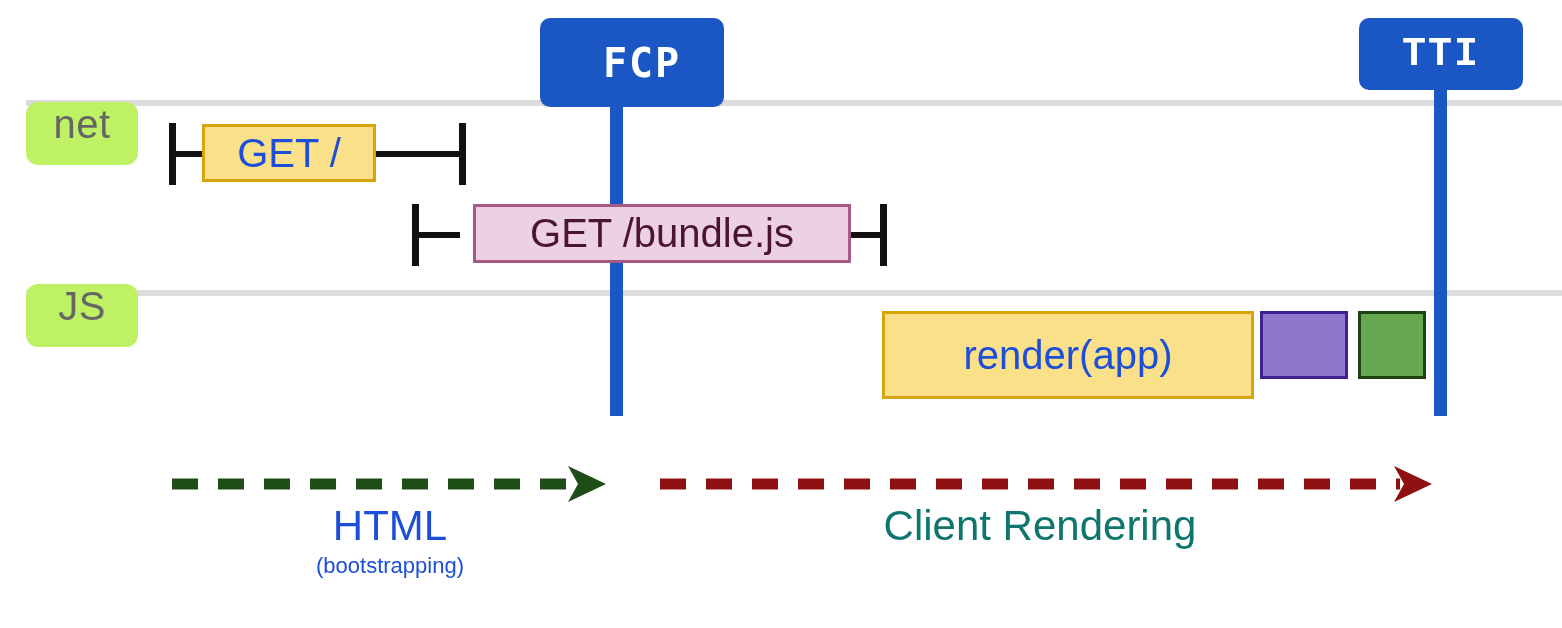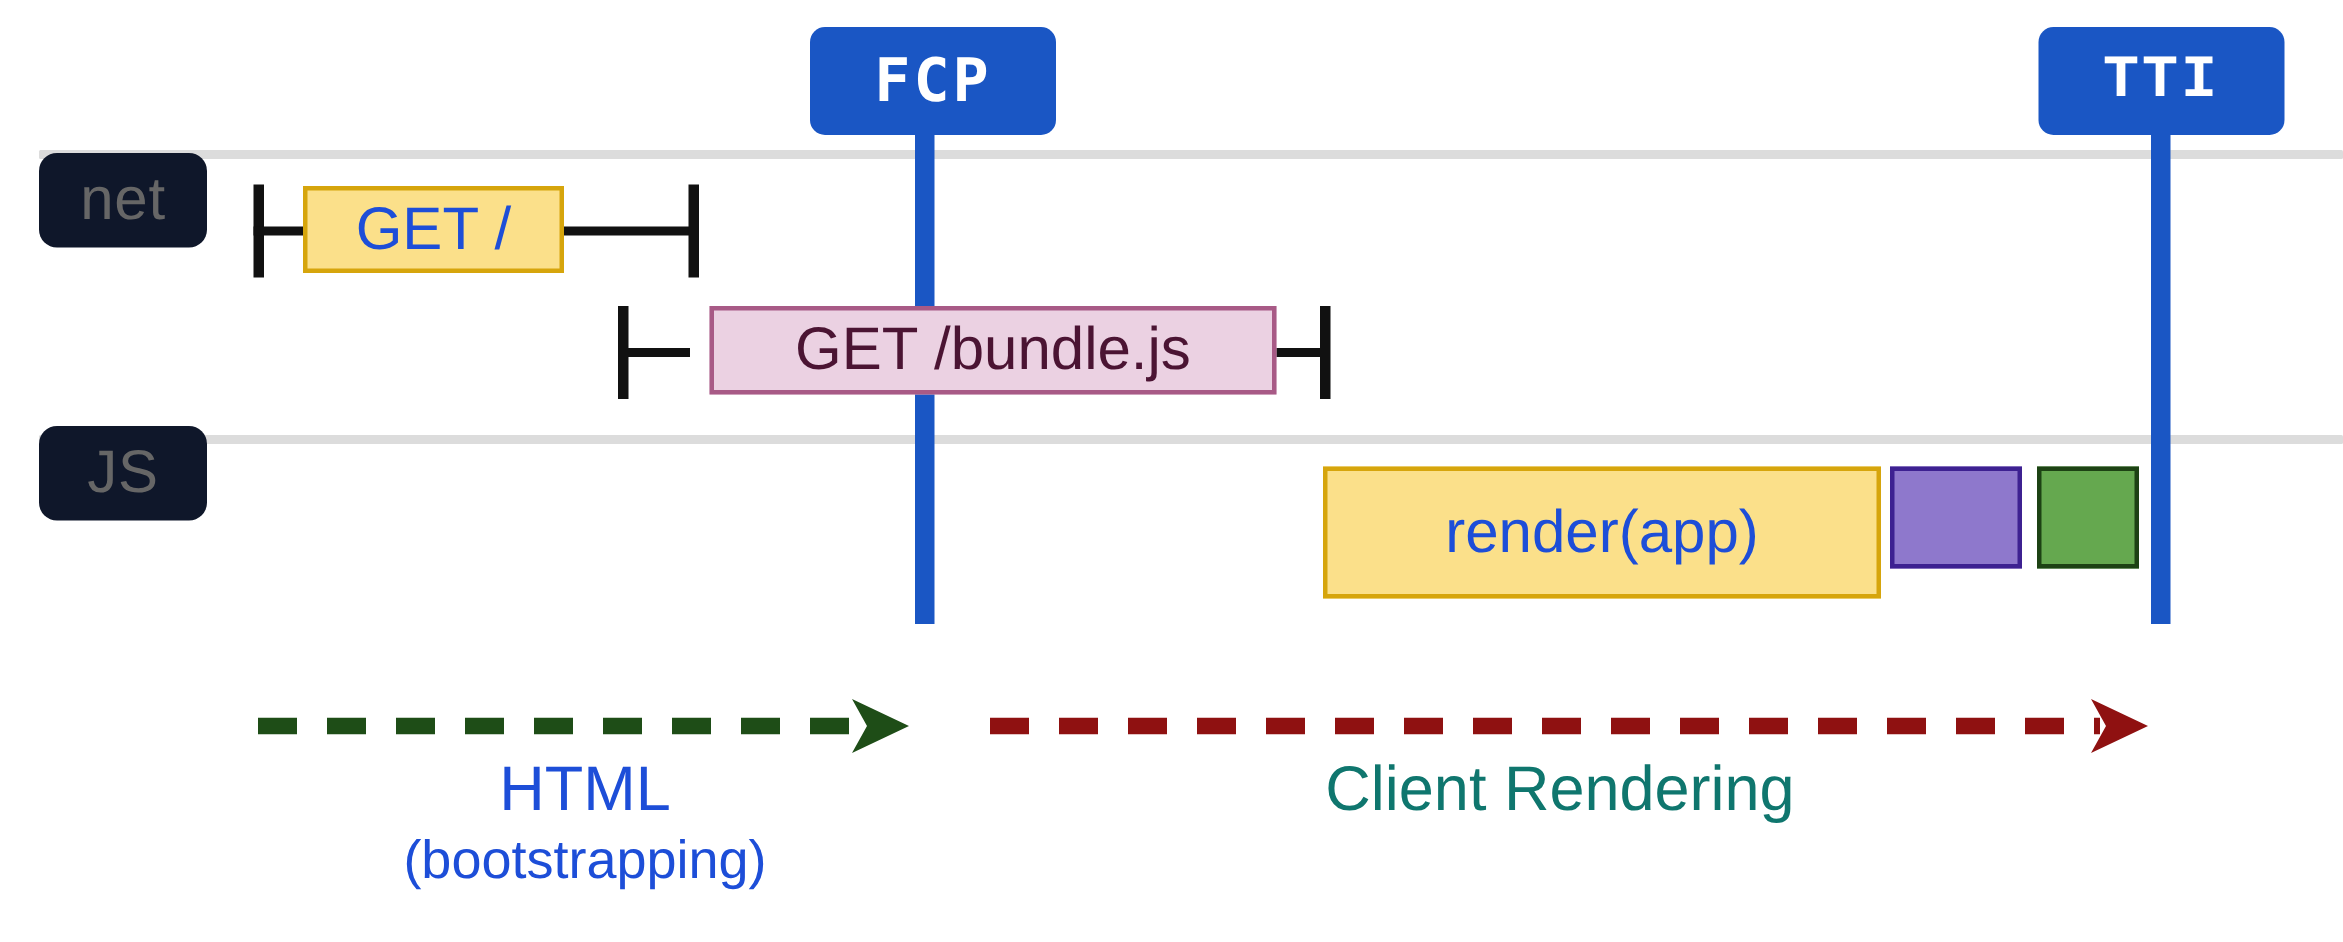--- a/index.html
+++ b/index.html
@@ -16,25 +16,25 @@
     overflow: hidden;
   }
   .track-line {
     position: absolute;
     height: 6px;
     background: #dcdcdc;
     border-radius: 1px;
   }
   .track-label {
     position: absolute;
-    background: #0f172a;
+    background: #bef264;
     border-radius: 12px;
     color: #666666;
     display: flex;
-    align-items: center;
+    align-items: flex-start;
     justify-content: center;
     font-size: 40px;
     letter-spacing: 0.5px;
   }
   .marker-badge {
     position: absolute;
     background: #1a56c4;
     border-radius: 10px;
     color: #ffffff;
     display: flex;
@@ -96,21 +96,21 @@
   .phase-label {
     position: absolute;
     text-align: center;
     line-height: 1.0;
   }
   .phase-title {
     font-size: 42px;
     display: block;
   }
   .phase-sub {
-    font-size: 36px;
+    font-size: 22px;
     display: block;
     margin-top: 8px;
   }
   .phase-html { color: #1d4ed8; }
   .phase-client { color: #0f766e; }
 </style>
 </head>
 <body>
 
 <div id="stage">
@@ -148,21 +148,21 @@
   <div class="task-box box-yellow" style="left:882px; top:311px; width:372px; height:88px; z-index:4;">
     <span>render(app)</span>
   </div>
   <div class="task-box box-purple" style="left:1260px; top:311px; width:88px; height:68px; z-index:4;">
     <span></span>
   </div>
   <div class="task-box box-green" style="left:1358px; top:311px; width:68px; height:68px; z-index:4;">
     <span></span>
   </div>
 
-  <div class="marker-badge" style="left:540px; top:18px; width:164px; height:72px; z-index:6;">
+  <div class="marker-badge" style="left:540px; top:18px; width:164px; height:89px; z-index:6;padding-left:20px;">
     <span>FCP</span>
   </div>
   <div class="marker-badge" style="left:1359px; top:18px; width:164px; height:72px; z-index:6;font-family:Liberation Mono, monospace;">
     <span>TTI</span>
   </div>
 
   <svg class="phase-arrow" width="1562" height="628" viewBox="0 0 1562 628">
 
     <line x1="172" y1="484" x2="575" y2="484" stroke="#1e4d17" stroke-width="11" stroke-dasharray="26 20"></line>
     <polygon points="568,466 606,484 568,502 578,484" fill="#1e4d17"></polygon>

